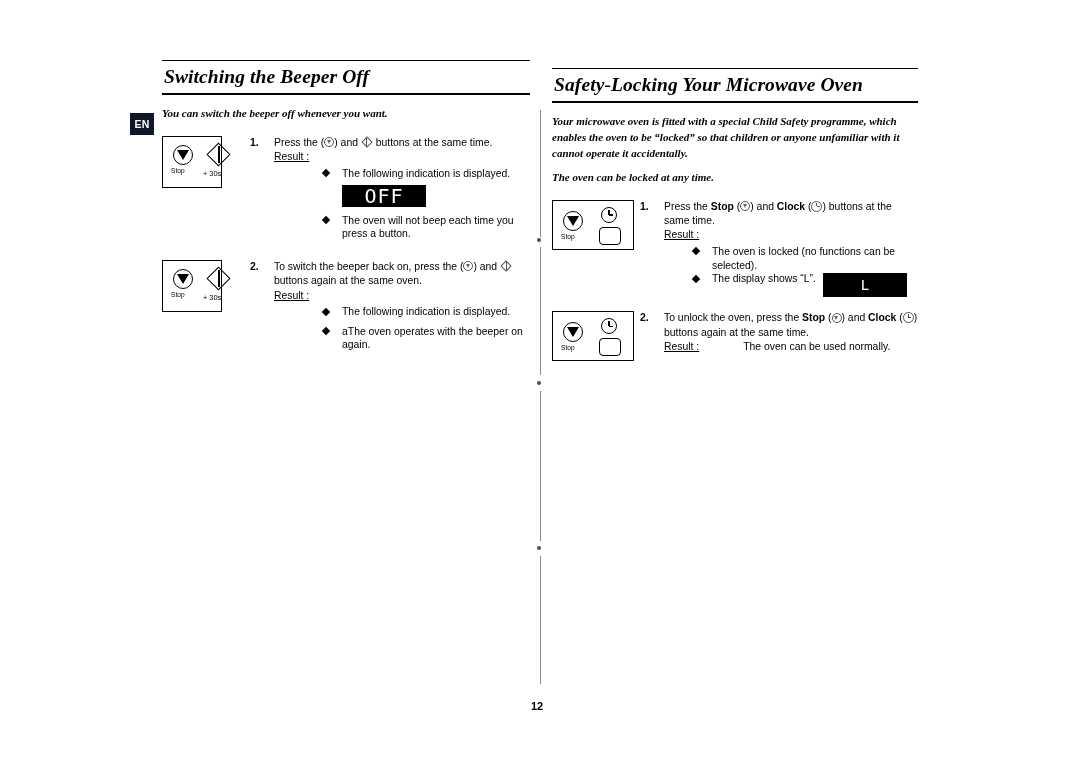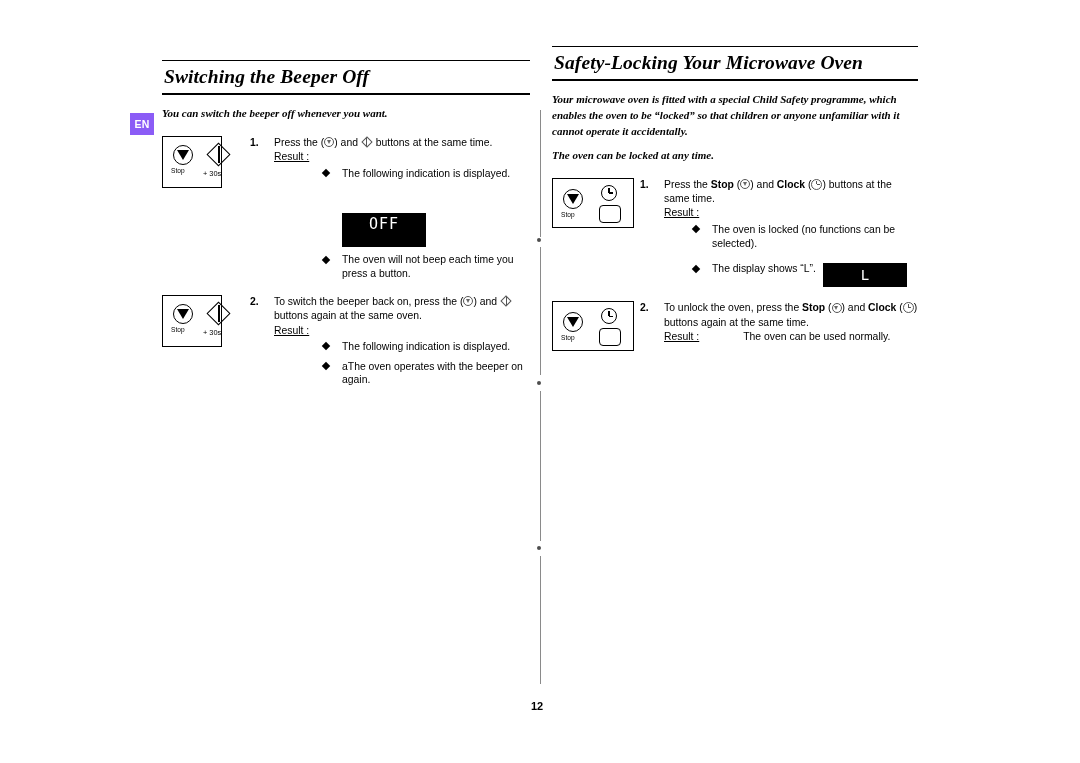--- a/index.html
+++ b/index.html
@@ -24,21 +24,21 @@
   
   .col-left {
     position: absolute;
     left: 162px;
     top: 60px;
     width: 368px;
   }
   .col-right {
     position: absolute;
     left: 552px;
-    top: 46px;
+    top: 68px;
     width: 366px;
   }
 
   
   .section-head {
     position: relative;
   }
   .rule-thin {
     border-top: 1px solid #000;
     height: 0;
@@ -73,21 +73,21 @@
   }
   .intro.small-gap { margin-top: 9px; }
 
   
   .en-tab {
     position: absolute;
     left: 130px;
     top: 113px;
     width: 24px;
     height: 22px;
-    background: #8b5cf6;
+    background: #0f172a;
     color: #fff;
     font-family: "Liberation Sans", sans-serif;
     font-weight: bold;
     font-size: 10.5px;
     display: flex;
     align-items: center;
     justify-content: center;
     letter-spacing: 0.3px;
   }
 
@@ -250,25 +250,24 @@
   .led {
     background: #000;
     color: #fff;
     display: inline-block;
     box-sizing: border-box;
     text-align: center;
     font-family: "DejaVu Sans Mono", monospace;
   }
   .led-wide {
     width: 84px;
-    height: 34px;
+    height: 22px;
     line-height: 22px;
-    font-size: 15px;
+    font-size: 20px;
     letter-spacing: 1px;
-    margin-top: 28px;
   }
   .led-l {
     width: 84px;
     height: 24px;
     line-height: 24px;
     font-size: 14px;
   }
   .led-seg {
     font-family: "DejaVu Sans Mono", monospace;
     font-weight: normal;
@@ -477,21 +476,21 @@
       <div class="step-body">
         <div class="step-num">1.</div>
         <div class="step-text"><span>Press the</span> <span class="b">Stop</span> <span>(</span><span class="ic-stop-inline"><span class="c"></span><span class="t"></span></span><span>) and</span> <span class="b">Clock</span> <span>(</span><span class="ic-clock-inline"><span class="c"></span><span class="hv"></span><span class="hh"></span></span><span>) buttons at the same time.</span></div>
         <div class="result-line"><span class="result-word">Result :</span></div>
 
         <div class="bullets" style="margin-left:48px;">
           <div class="bullet-row">
             <span class="dia"></span>
             <span>The oven is locked (no functions can be selected).</span>
           </div>
-          <div class="bullet-row" style="margin-top:12px;">
+          <div class="bullet-row" style="margin-top:0;">
             <span class="dia"></span>
             <span>The display shows “L”.</span>
             <span class="led led-l led-seg" style="vertical-align:-8px; margin-left:4px;">L</span>
           </div>
         </div>
       </div>
     </div>
 
     <div class="step" style="margin-top:14px; min-height:70px;">
 

